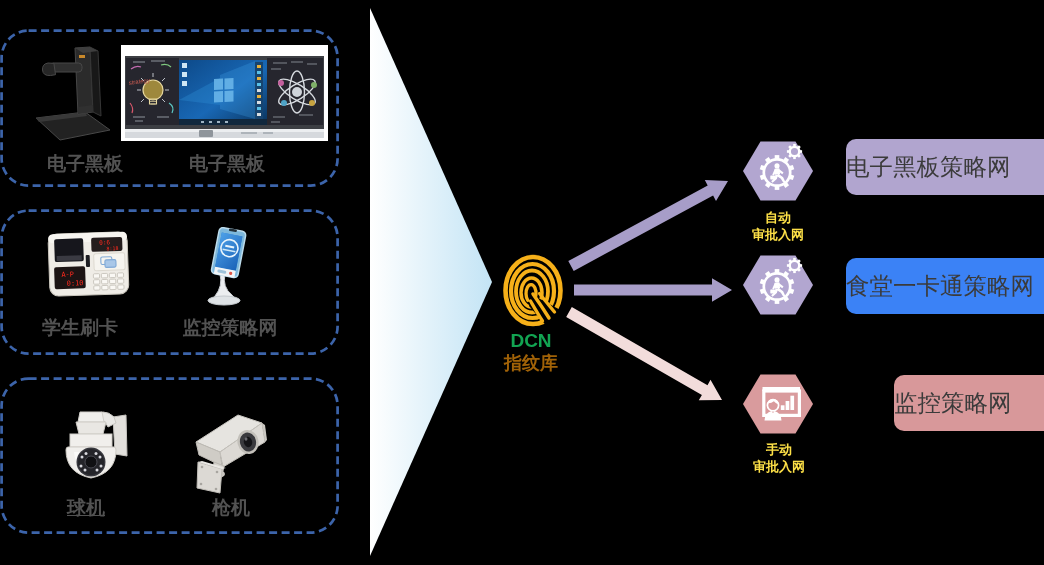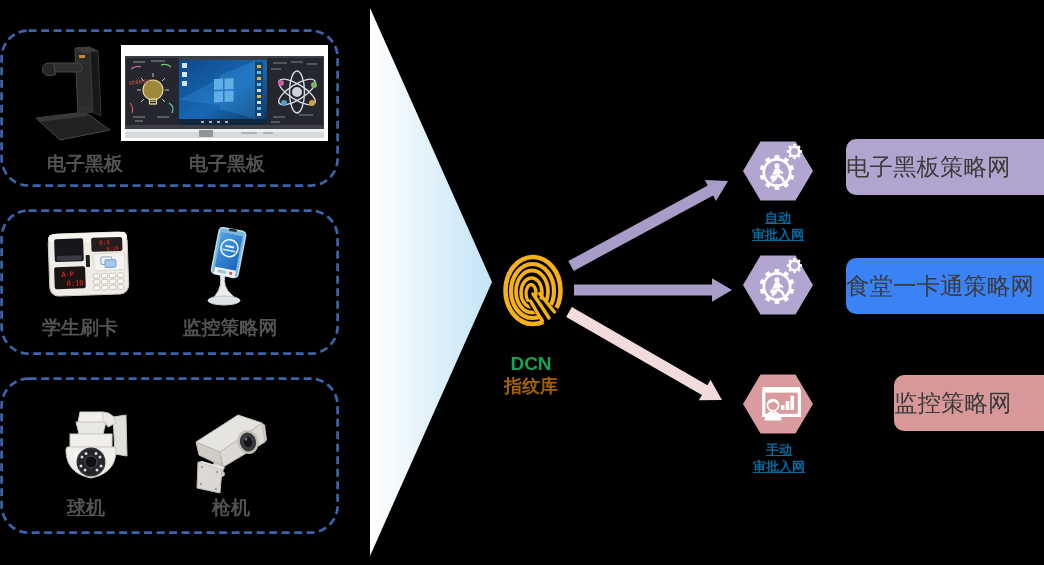--- a/index.html
+++ b/index.html
@@ -1,23 +1,23 @@
 <!DOCTYPE html>
 <html><head>
 <meta charset="utf-8">
 <style>
   html,body{margin:0;padding:0;background:#000;}
   body{width:1044px;height:565px;overflow:hidden;font-family:"Liberation Sans",sans-serif;}
   .stage{position:relative;width:1044px;height:565px;background:#000;}
   .abs{position:absolute;}
   .dev-label{position:absolute;transform:translateX(-50%);font-size:19px;font-weight:bold;color:#525252;white-space:nowrap;}
-  .hex-caption{position:absolute;transform:translateX(-50%);text-align:center;font-size:13px;font-weight:bold;color:#0369a1;line-height:17px;white-space:nowrap;text-decoration:underline;}
+  .hex-caption{position:absolute;transform:translateX(-50%);text-align:center;font-size:13px;font-weight:bold;color:#fde047;line-height:17px;white-space:nowrap;}
   .policy-box{position:absolute;left:846px;width:212px;height:56px;border-radius:10px;display:flex;align-items:center;justify-content:flex-start;}
   .policy-box span{font-size:23.5px;color:#3b3b3b;}
-  .fp-label{position:absolute;transform:translateX(-50%);text-align:center;font-weight:bold;white-space:nowrap;line-height:21px;margin-top:23px;}
+  .fp-label{position:absolute;transform:translateX(-50%);text-align:center;font-weight:bold;white-space:nowrap;line-height:21px;}
   svg{display:block;}
 </style>
 </head>
 <body>
 
 <div class="stage">
 
   <svg class="abs" style="left:0px;top:29px;" width="340" height="159">
     <rect x="1.6" y="1.6" width="336" height="155" rx="27" fill="none" stroke="#3c64aa" stroke-width="2.7" stroke-dasharray="8 4.5"></rect>
   </svg>

